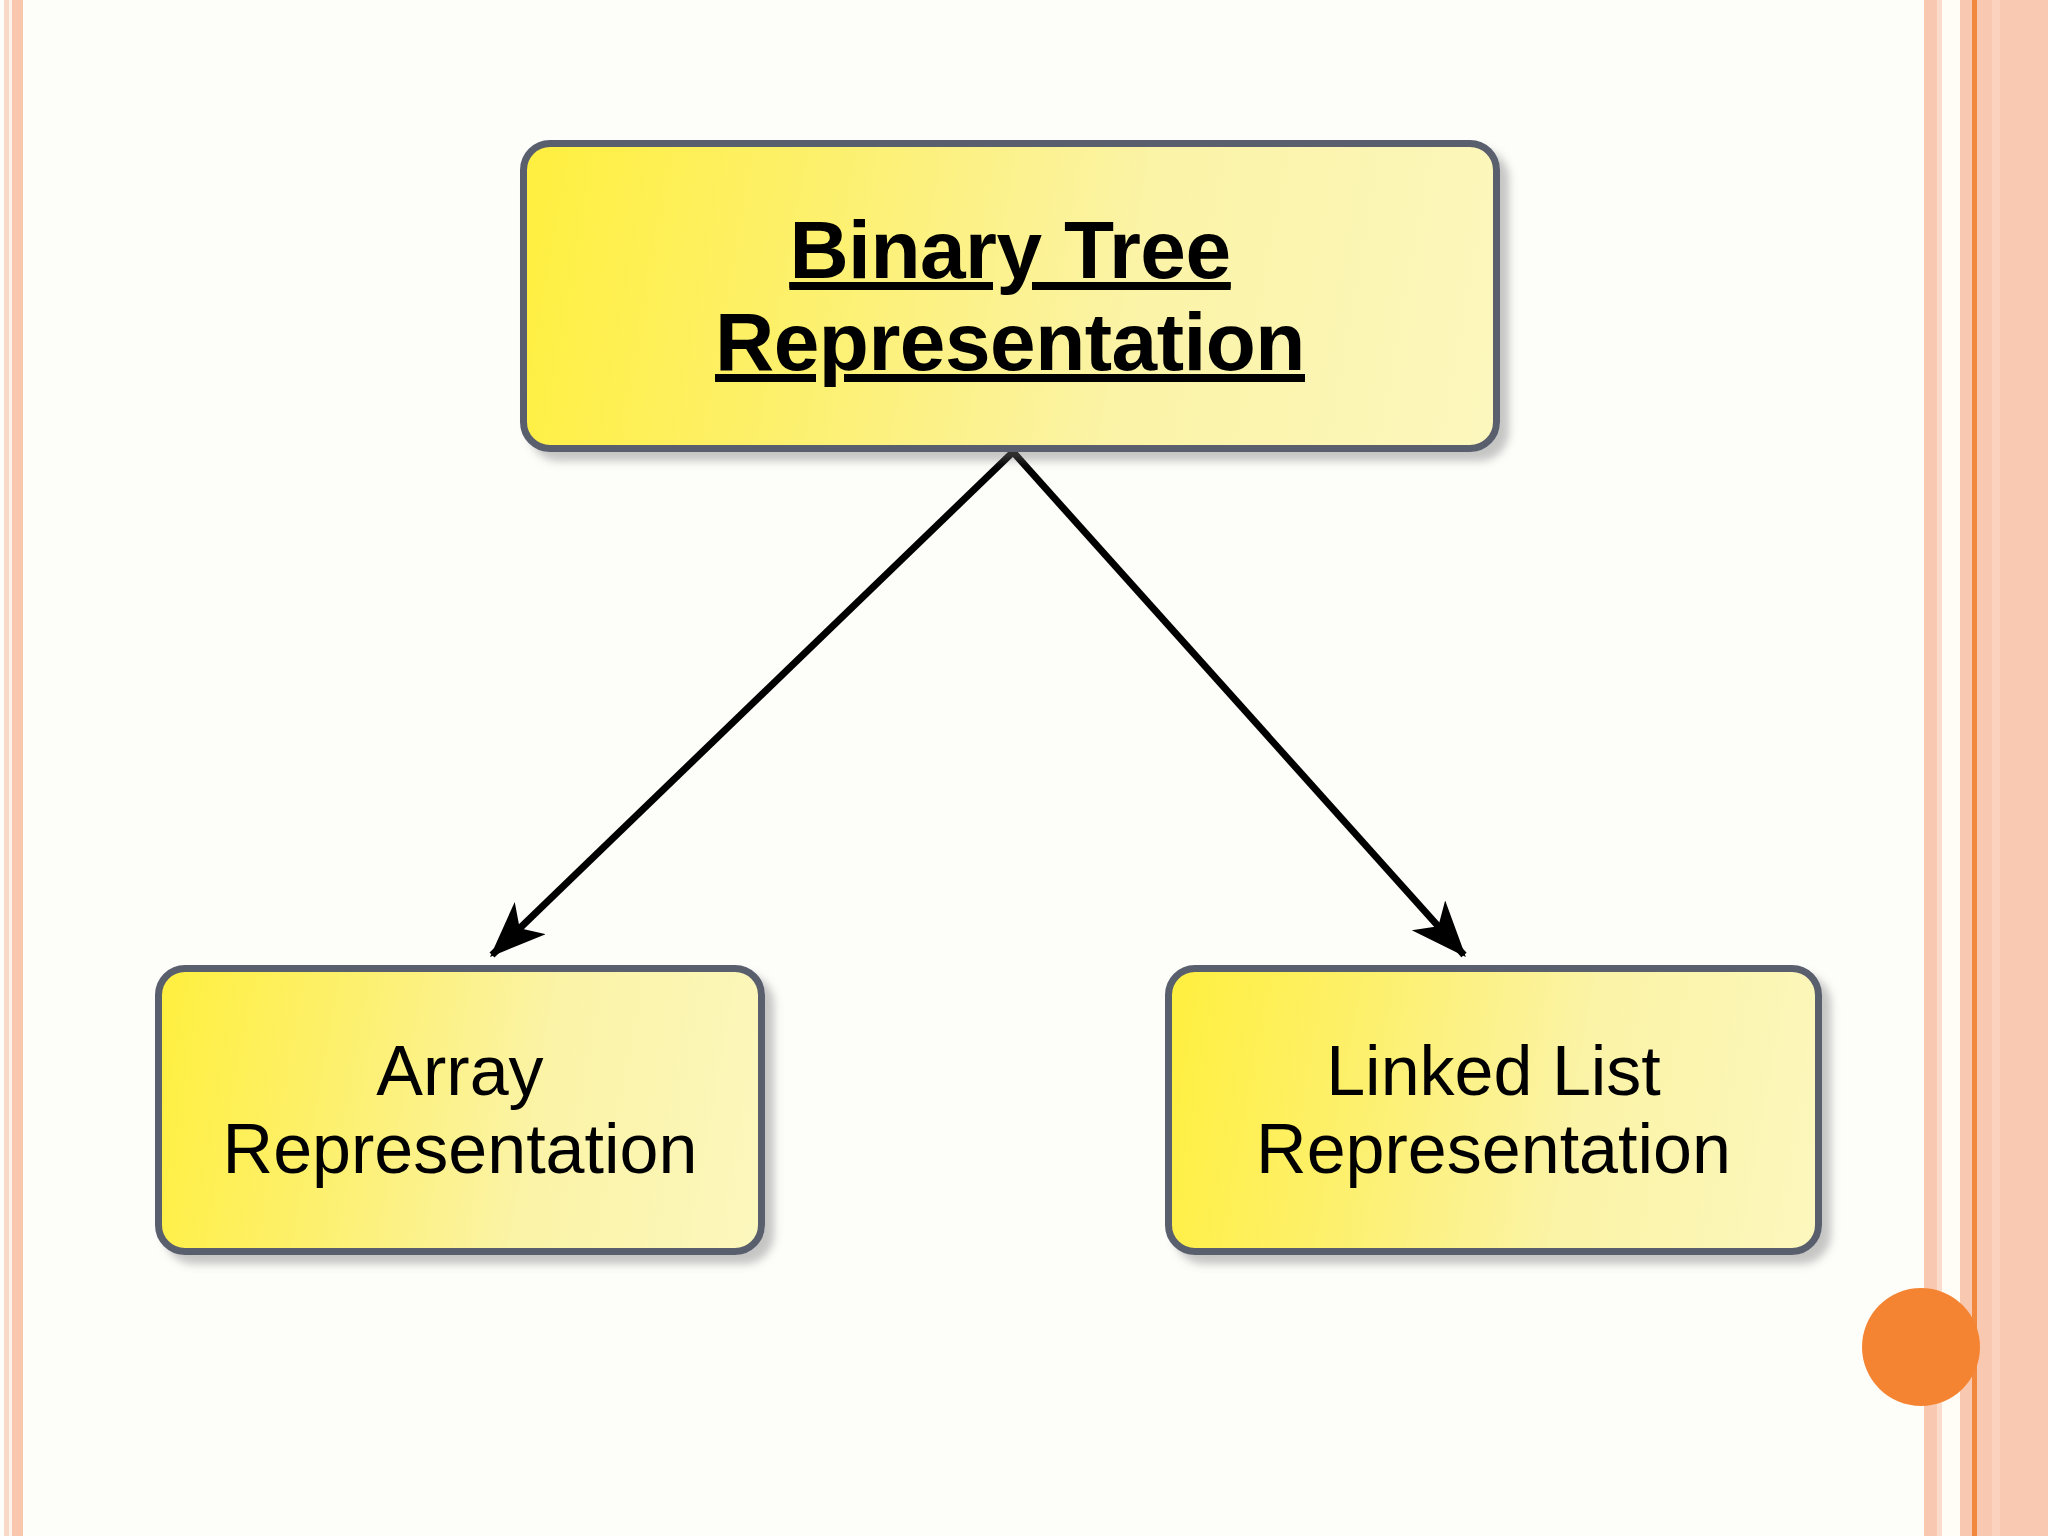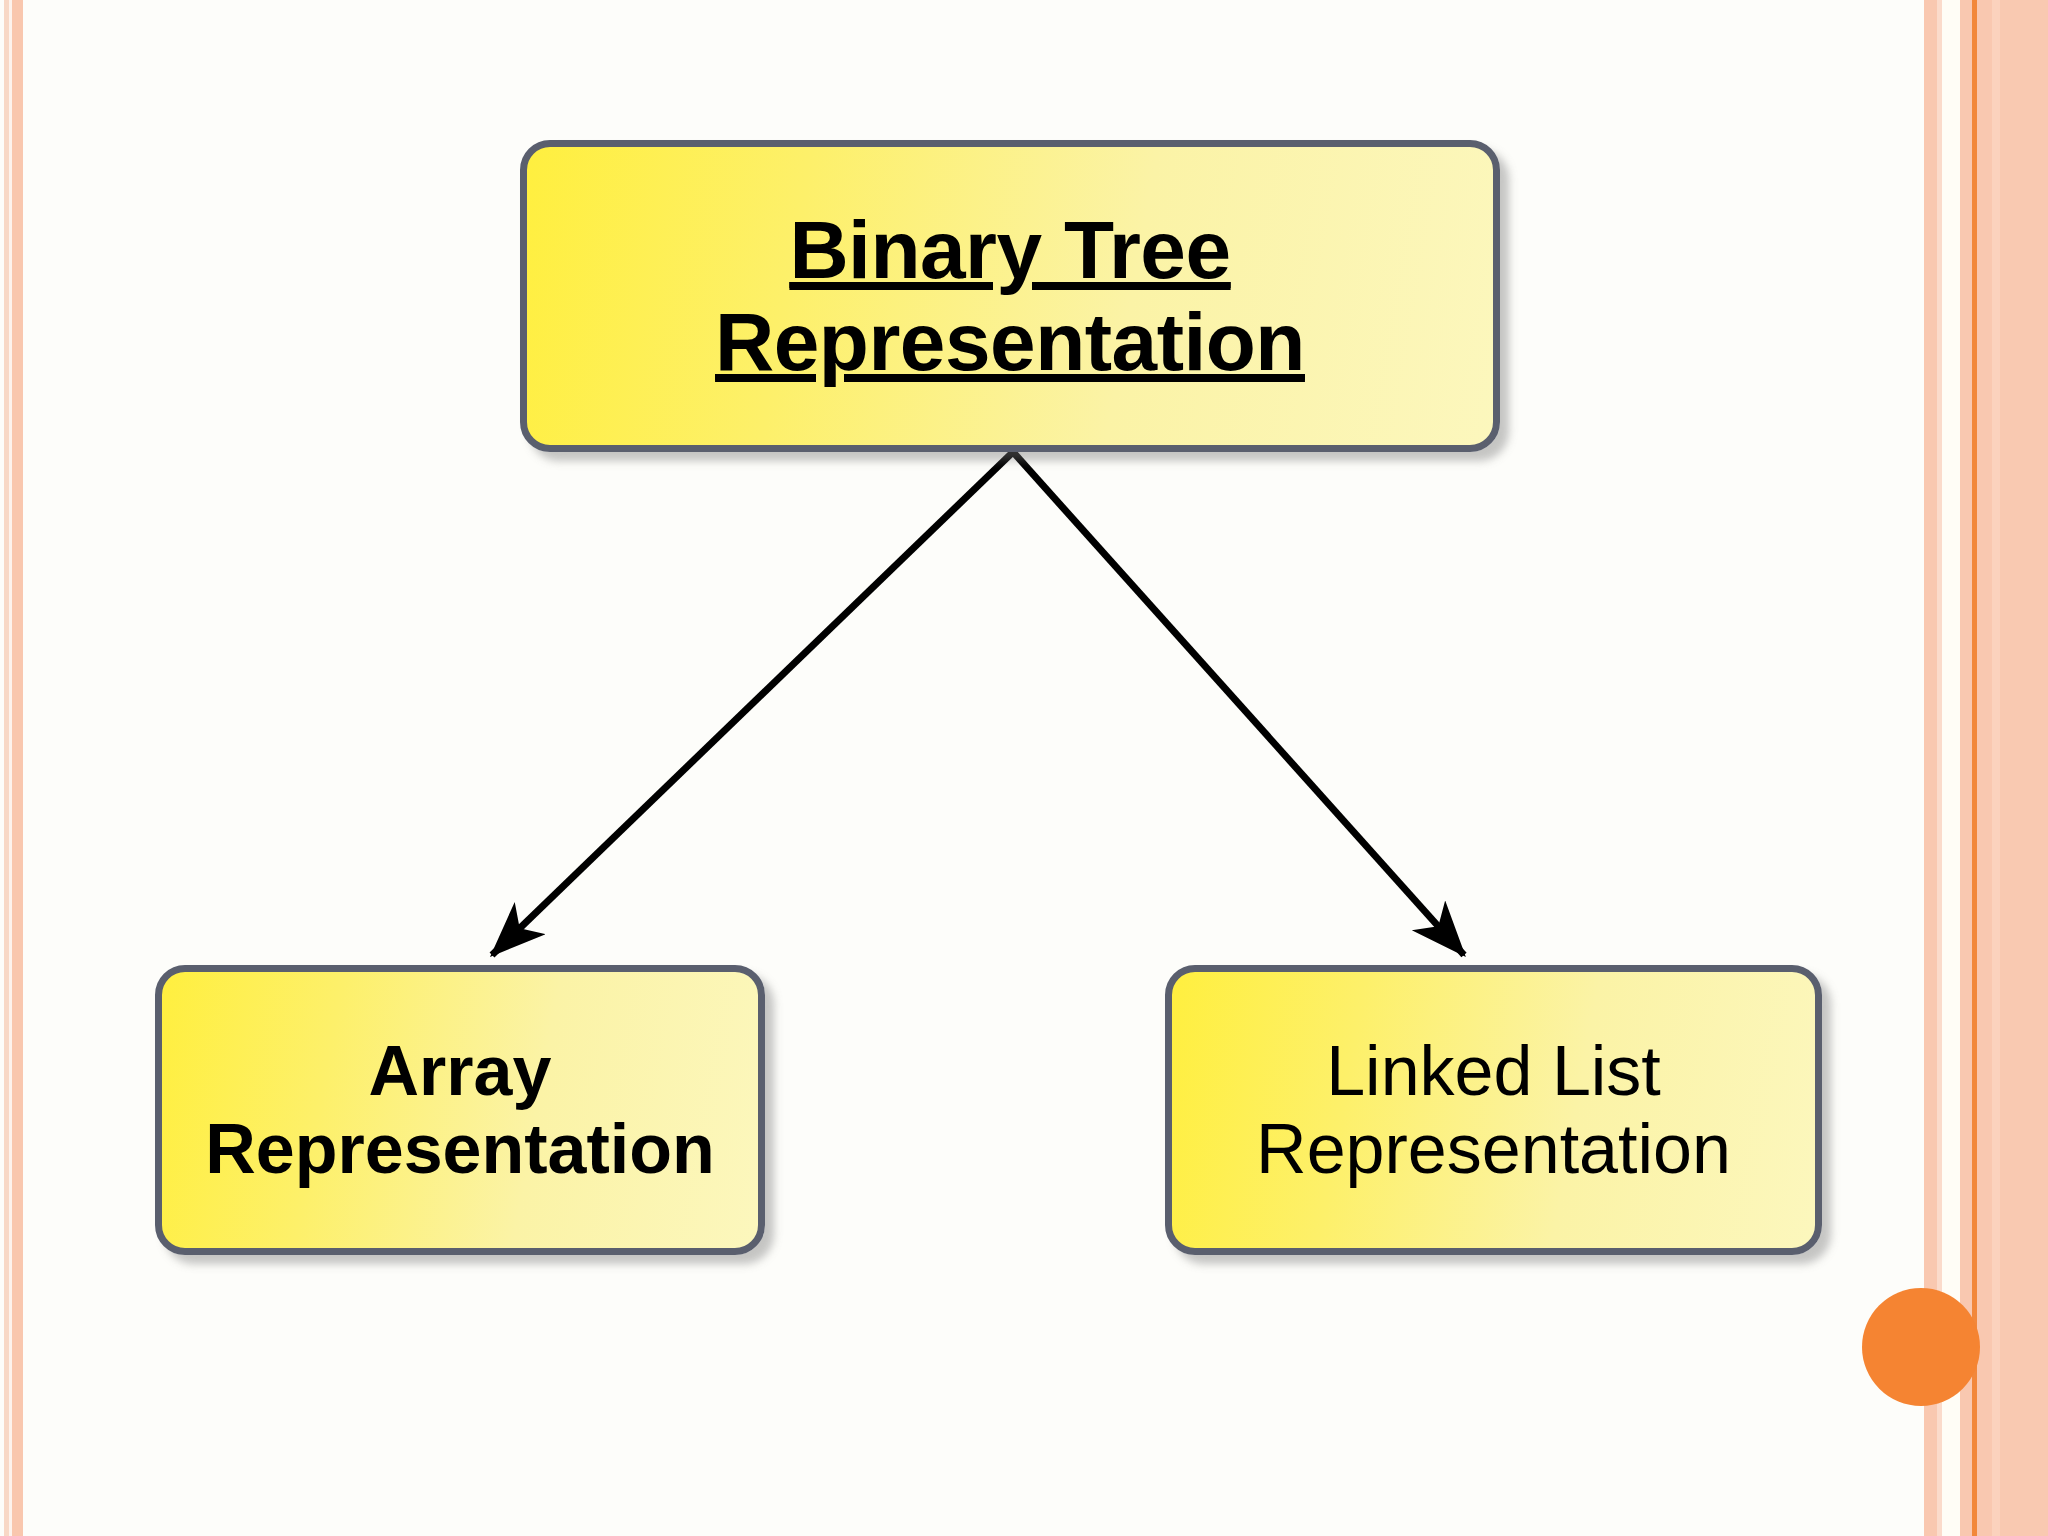--- a/index.html
+++ b/index.html
@@ -79,21 +79,21 @@
     letter-spacing: -0.5px;
   }
   #node-root .node-text { text-decoration: underline; text-decoration-thickness: 6px; }
 
   #node-array {
     left: 155px;
     top: 965px;
     width: 610px;
     height: 290px;
     font-size: 70px;
-    font-weight: bold;
+    font-weight: normal;
   }
 
   #node-linked {
     left: 1165px;
     top: 965px;
     width: 657px;
     height: 290px;
     font-size: 70px;
     font-weight: normal;
   }

